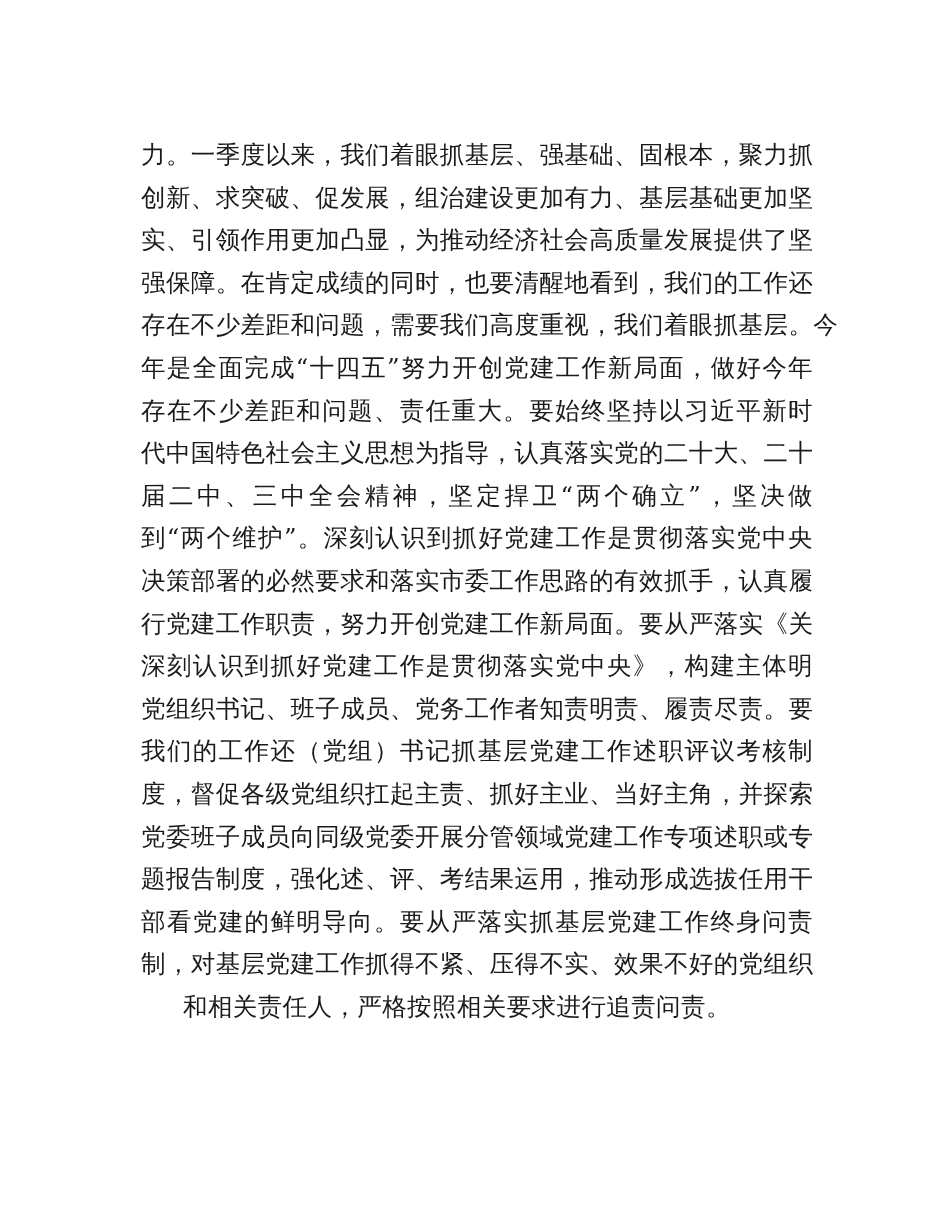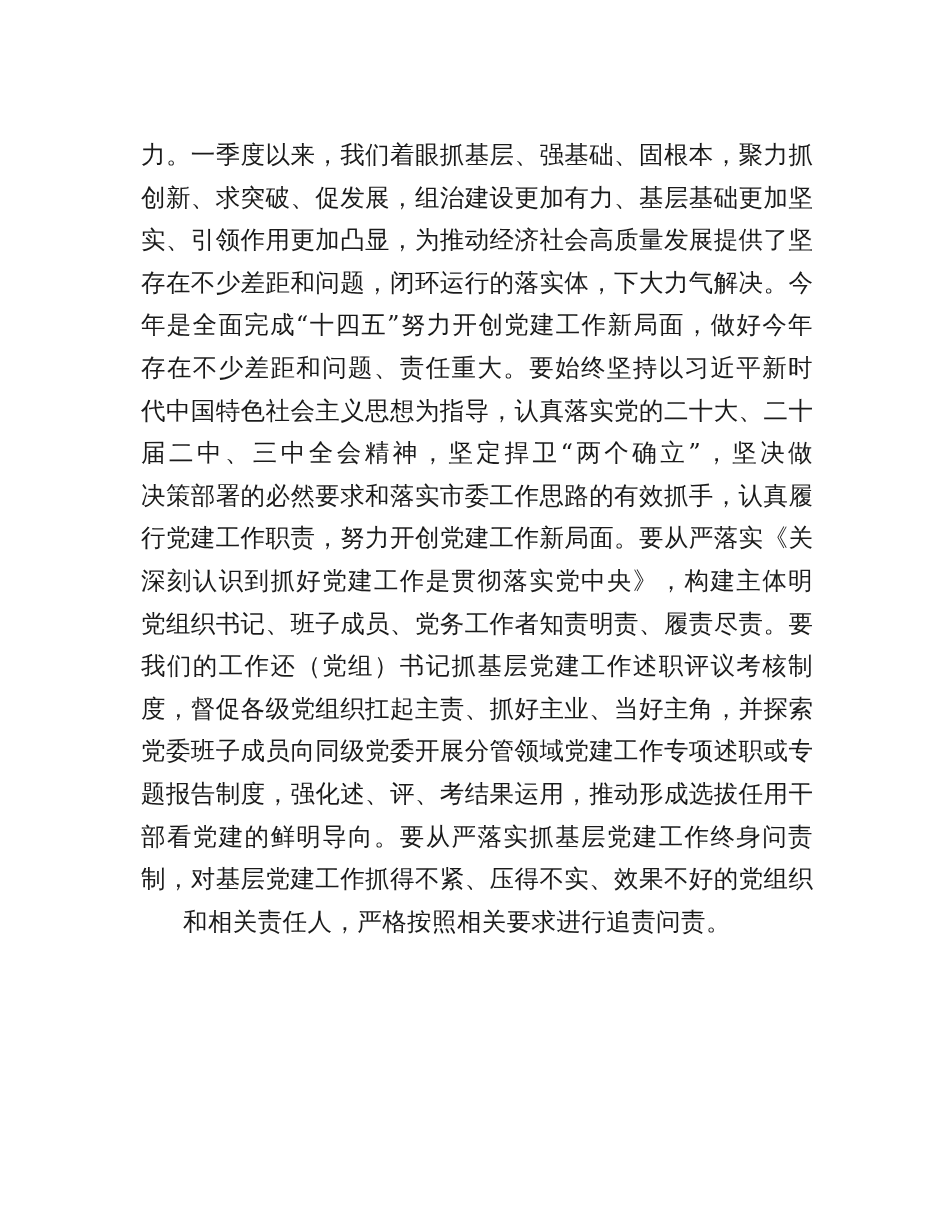--- a/index.html
+++ b/index.html
@@ -45,25 +45,27 @@
   }
 </style>
 </head>
 <body>
 
 <div class="page">
   <div class="body-text">
     <div class="line">力。一季度以来，我们着眼抓基层、强基础、固根本，聚力抓</div>
     <div class="line">创新、求突破、促发展，组治建设更加有力、基层基础更加坚</div>
     <div class="line">实、引领作用更加凸显，为推动经济社会高质量发展提供了坚</div>
-    <div class="line">存在不少差距和问题，闭环运行的落实体，下大力气解决。今</div>
+    <div class="line">强保障。在肯定成绩的同时，也要清醒地看到，我们的工作还</div>
+    <div class="line">存在不少差距和问题，需要我们高度重视，我们着眼抓基层。今</div>
     <div class="line">年是全面完成“十四五”努力开创党建工作新局面，做好今年</div>
     <div class="line">存在不少差距和问题、责任重大。要始终坚持以习近平新时</div>
     <div class="line">代中国特色社会主义思想为指导，认真落实党的二十大、二十</div>
     <div class="line">届二中、三中全会精神，坚定捍卫“两个确立”，坚决做</div>
+    <div class="line">到“两个维护”。深刻认识到抓好党建工作是贯彻落实党中央</div>
     <div class="line">决策部署的必然要求和落实市委工作思路的有效抓手，认真履</div>
     <div class="line">行党建工作职责，努力开创党建工作新局面。要从严落实《关</div>
     <div class="line">深刻认识到抓好党建工作是贯彻落实党中央》，构建主体明</div>
     <div class="line">党组织书记、班子成员、党务工作者知责明责、履责尽责。要</div>
     <div class="line">我们的工作还（党组）书记抓基层党建工作述职评议考核制</div>
     <div class="line">度，督促各级党组织扛起主责、抓好主业、当好主角，并探索</div>
     <div class="line">党委班子成员向同级党委开展分管领域党建工作专项述职或专</div>
     <div class="line">题报告制度，强化述、评、考结果运用，推动形成选拔任用干</div>
     <div class="line">部看党建的鲜明导向。要从严落实抓基层党建工作终身问责</div>
     <div class="line">制，对基层党建工作抓得不紧、压得不实、效果不好的党组织</div>

